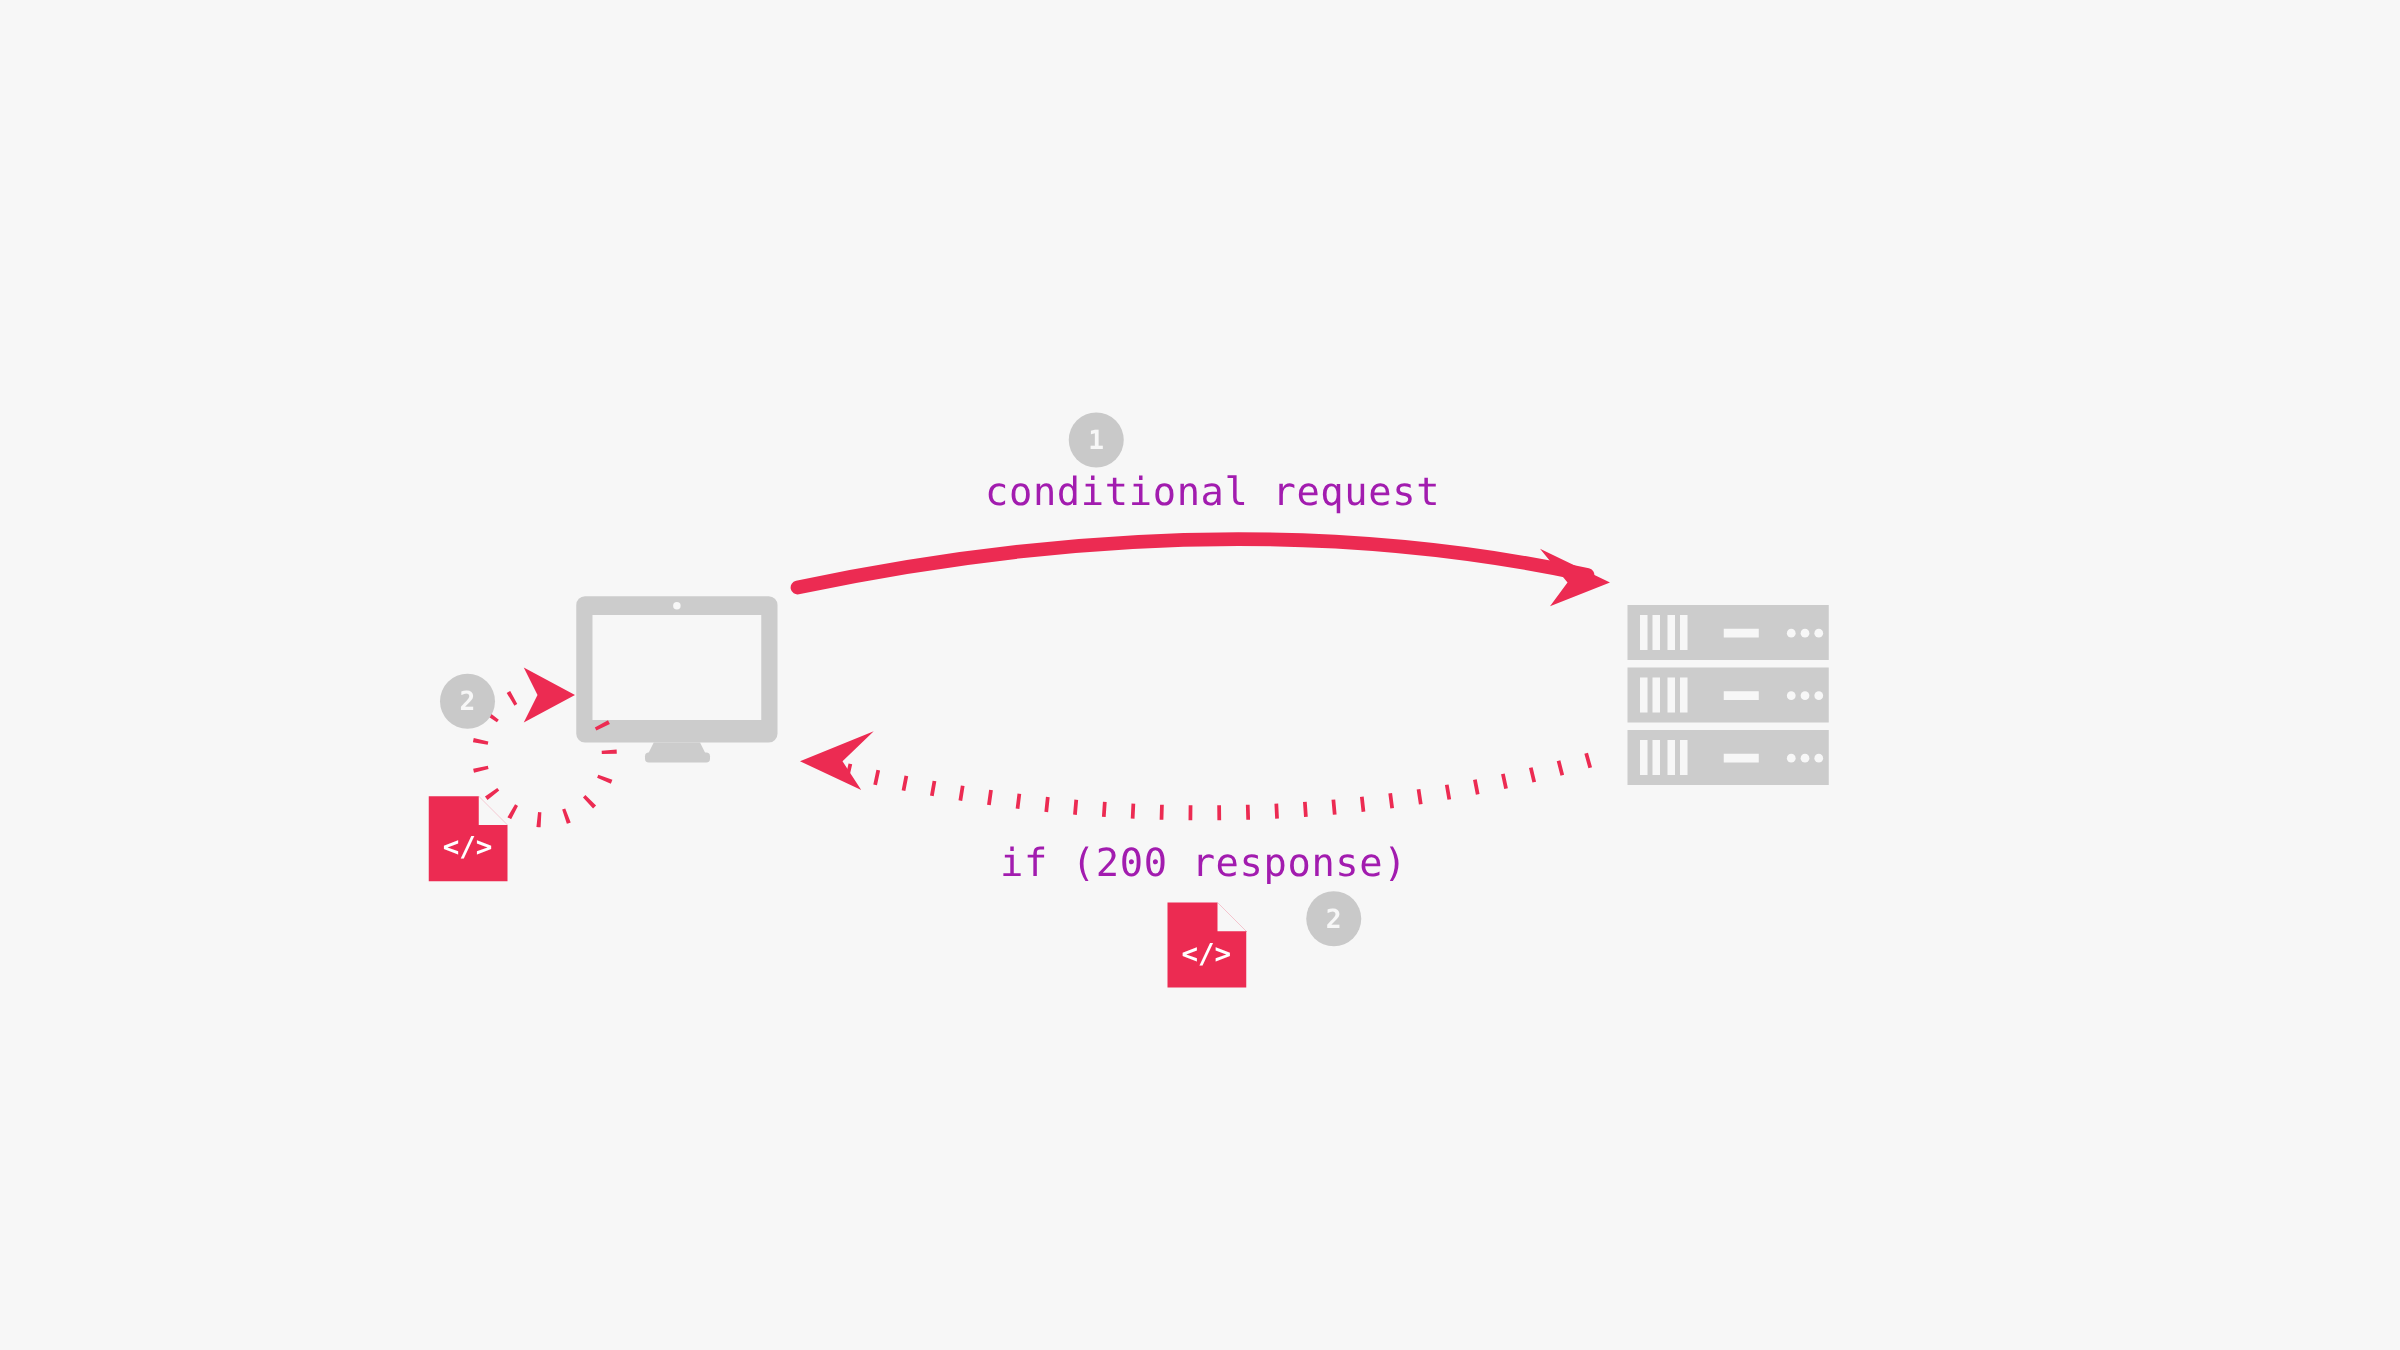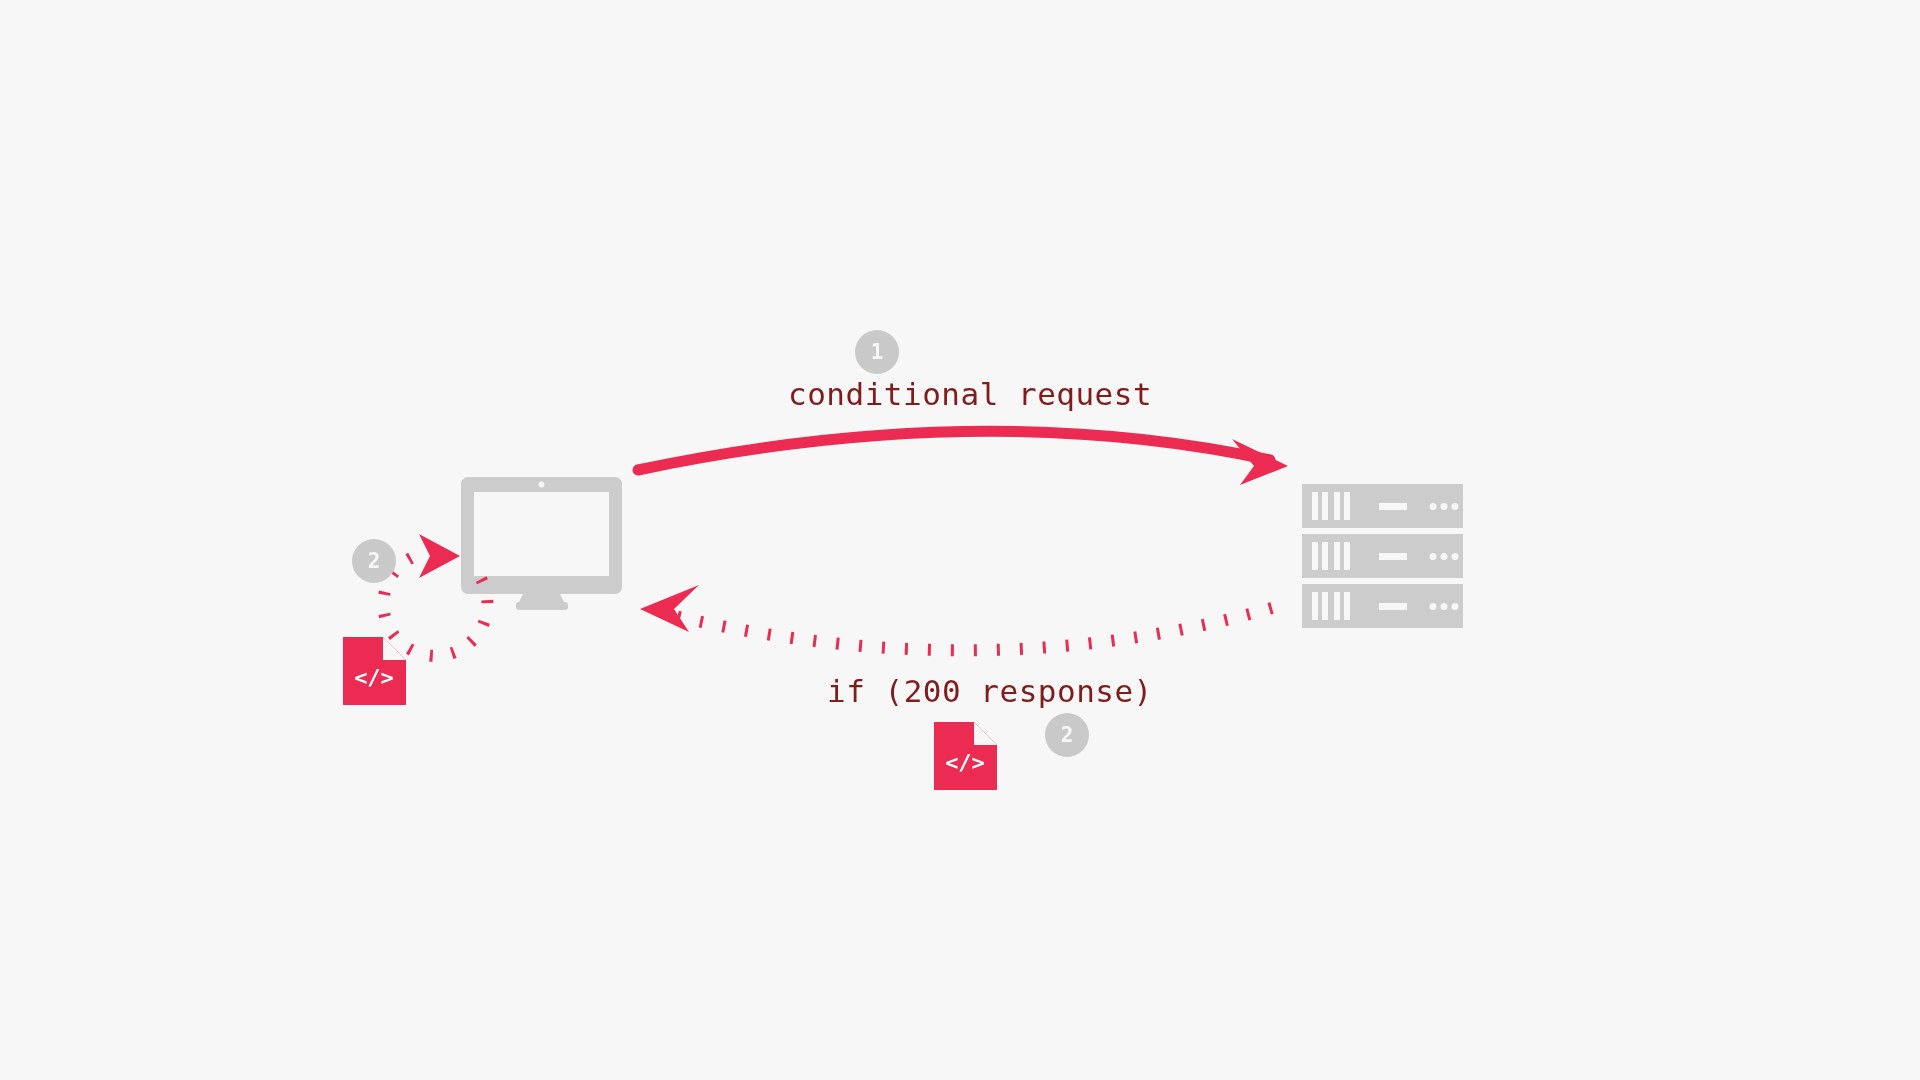--- a/index.html
+++ b/index.html
@@ -23,40 +23,40 @@
   #diagram-svg {
     position: absolute;
     left: 0;
     top: 0;
     width: 1920px;
     height: 1080px;
   }
 
   .label-text {
     position: absolute;
-    color: #7f1d1d;
+    color: #a21caf;
     font-family: "DejaVu Sans Mono", monospace;
     font-size: 31px;
     letter-spacing: 0.5px;
     white-space: nowrap;
     font-weight: 400;
   }
 
   #label-conditional-request {
     left: 788px;
     top: 376px;
   }
 
   #label-304 {
     left: 40px;
     top: 573px;
   }
 
   #label-200 {
-    left: 827px;
+    left: 800px;
     top: 673px;
     text-align: center;
   }
 
   .step-badge {
     position: absolute;
     width: 44px;
     height: 44px;
     border-radius: 50%;
     background: #c9c9c9;

